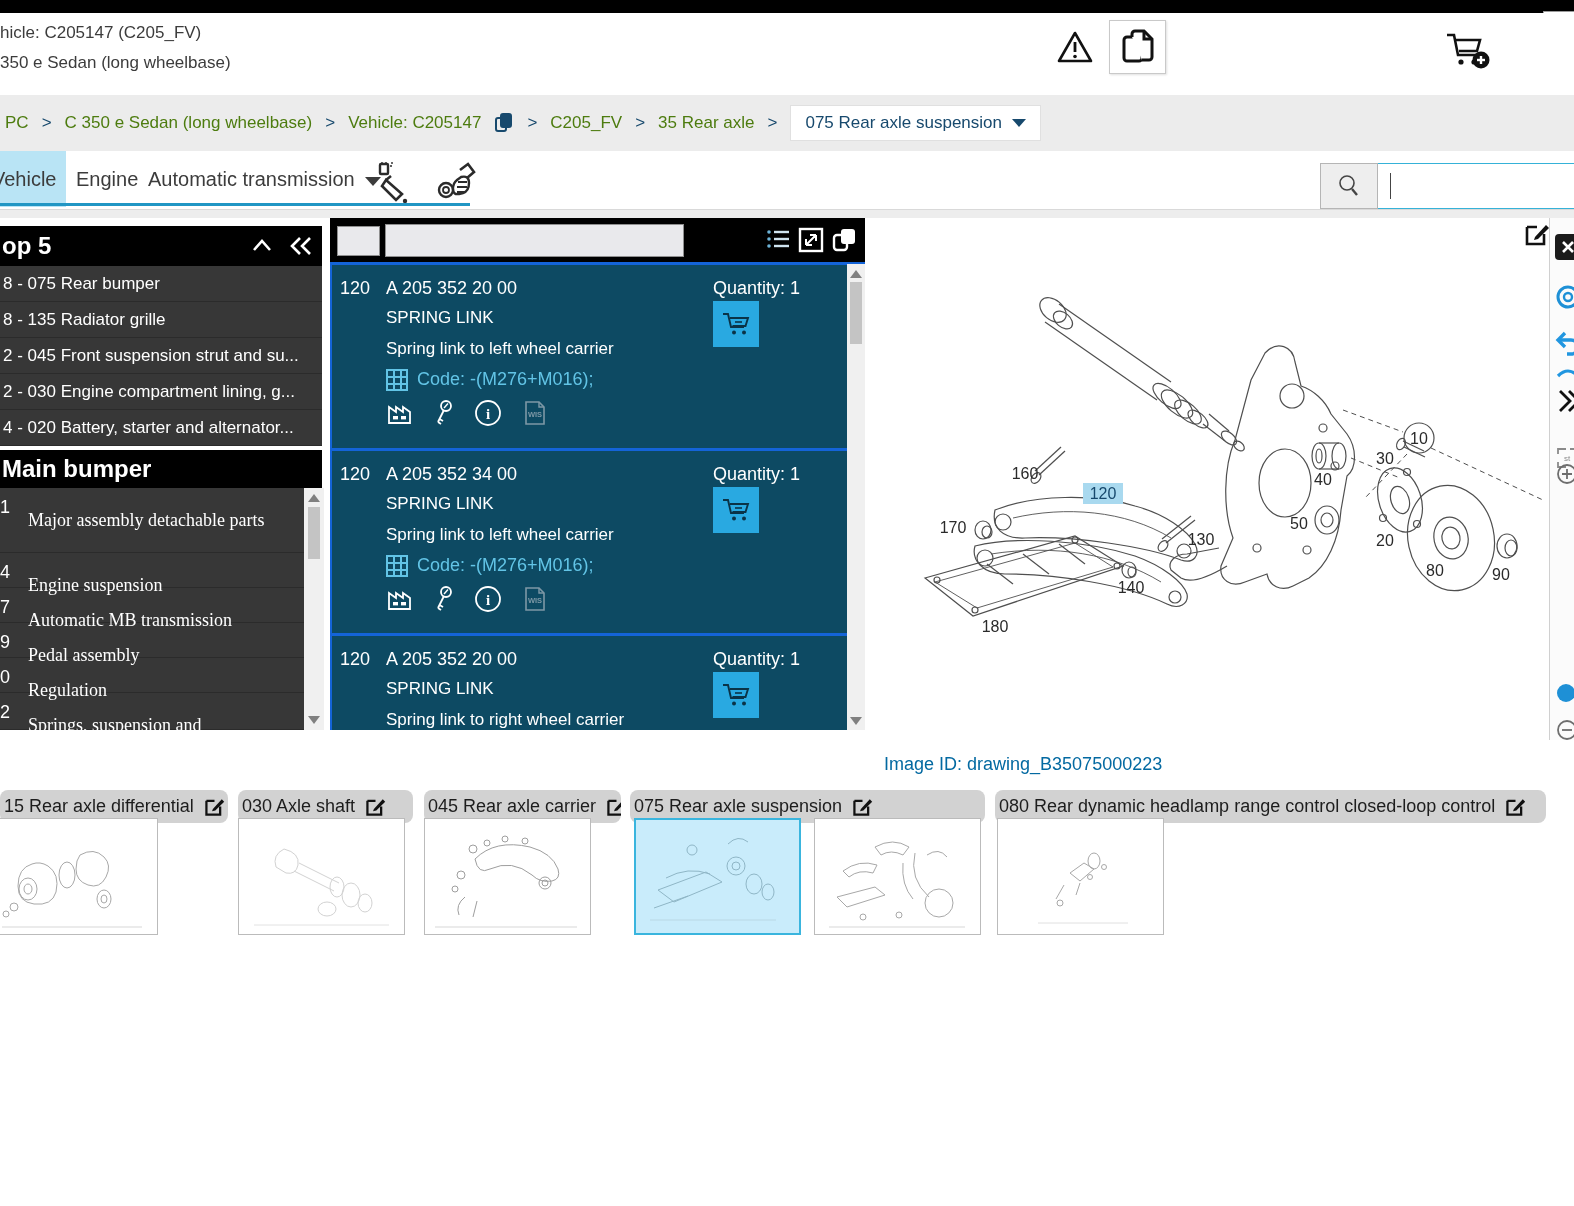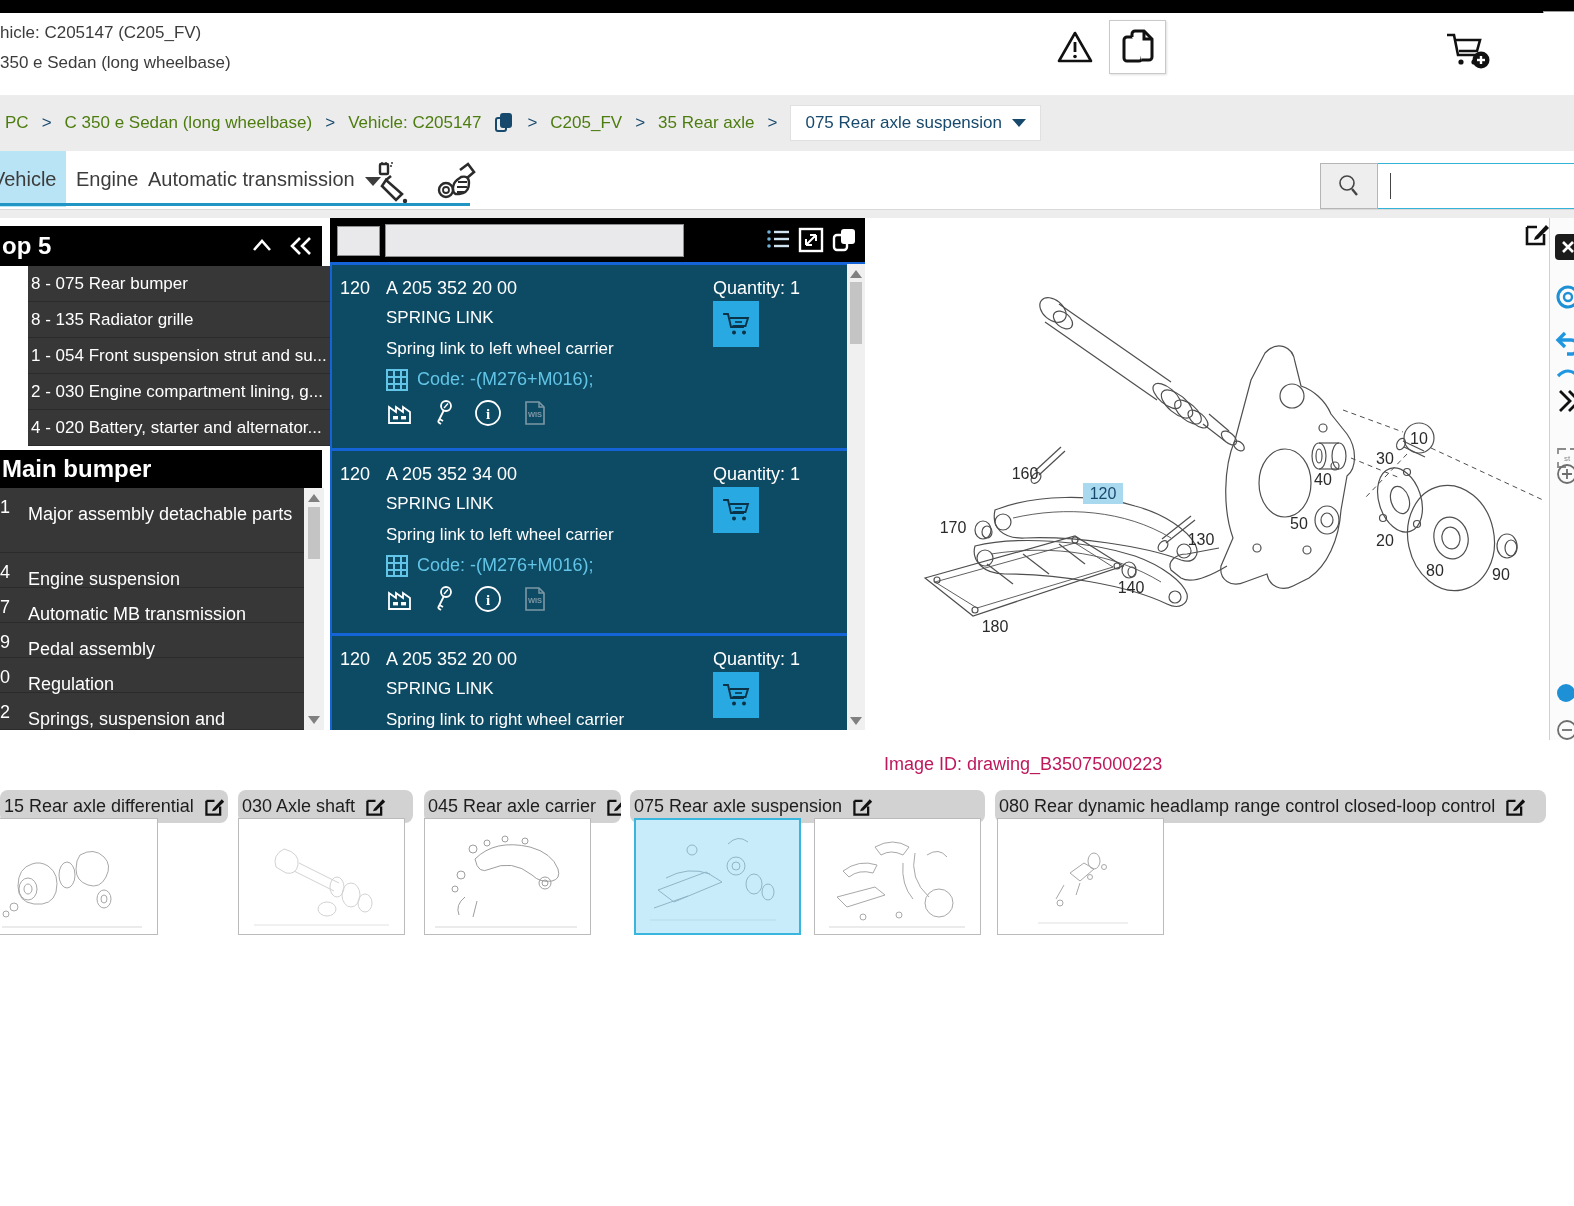--- a/index.html
+++ b/index.html
@@ -47,27 +47,27 @@
   .part-search{left:1320px;top:12px;width:260px;height:46px;display:flex;box-sizing:border-box;}
   .part-search .mag{width:58px;background:#eeeeee;border:1px solid #b5b5b5;display:flex;align-items:center;justify-content:center;box-sizing:border-box;}
   .part-search .field{flex:1;background:#fff;border:1px solid #35b2d8;border-left:none;position:relative;}
   .caret-line{position:absolute;left:12px;top:9px;width:1px;height:26px;background:#444;}
   .below-tabs{left:0;top:210px;width:1574px;height:8px;background:#ededed;}
   
   .sb-head{background:#000;color:#fff;font-weight:bold;display:flex;align-items:center;}
   .sb-top5-head{left:0;top:226px;width:322px;height:40px;font-size:24px;padding-left:2px;box-sizing:border-box;}
   .sb-head-icons{position:absolute;right:8px;top:9px;display:flex;gap:14px;}
   .sb-row{background:#373737;color:#fff;font-size:17px;display:flex;align-items:center;border-bottom:1px solid #2b2b2b;box-sizing:border-box;padding-left:3px;white-space:nowrap;overflow:hidden;}
-  .sb-top5-rows{left:0;top:266px;width:322px;margin-left:28px;}
+  .sb-top5-rows{left:0;top:266px;width:322px;}
   .sb-top5-rows .sb-row{height:36px;}
   .sb-groups-head{left:0;top:450px;width:322px;height:38px;font-size:24px;padding-left:2px;box-sizing:border-box;}
   .sb-groups{left:0;top:488px;width:304px;}
   .g-row{background:#373737;color:#fff;font-size:18px;border-bottom:1px solid #2b2b2b;box-sizing:border-box;display:flex;}
   .g-num{width:28px;flex:none;padding-top:9px;}
-  .g-label{padding-top:16px;}
+  .g-label{padding-top:22px;font-family:Liberation Serif, serif;}
   .sb-scroll{left:304px;top:488px;width:20px;height:242px;background:#f0f0f0;}
   .tri-up{width:0;height:0;border-left:6px solid transparent;border-right:6px solid transparent;border-bottom:8px solid #808080;margin:6px auto 0;}
   .tri-down{width:0;height:0;border-left:6px solid transparent;border-right:6px solid transparent;border-top:8px solid #808080;margin:0 auto;}
   .sb-thumb{width:12px;height:52px;background:#c4c4c4;margin:5px auto 0;}
   
   .mid-head{left:330px;top:218px;width:535px;height:44px;background:#000;}
   .mid-box-s{position:absolute;left:7px;top:8px;width:43px;height:30px;background:#e9e9ec;border:1px solid #8f8f8f;box-sizing:border-box;}
   .mid-box-l{position:absolute;left:55px;top:6px;width:299px;height:33px;background:#e9e9ec;border:1px solid #8f8f8f;box-sizing:border-box;}
   .mid-head-icons{position:absolute;right:6px;top:9px;display:flex;gap:7px;}
   .parts-panel{left:330px;top:262px;width:535px;height:468px;background:#0d4a63;border-top:3px solid #1464d8;border-left:2px solid #1464d8;box-sizing:border-box;overflow:hidden;}
@@ -81,21 +81,21 @@
   .e-icons{position:absolute;left:54px;top:134px;display:flex;gap:20px;align-items:center;}
   .cart-btn{position:absolute;left:381px;top:36px;width:46px;height:46px;background:#29a9e1;display:flex;align-items:center;justify-content:center;}
   .e-sep{position:absolute;left:0;width:515px;height:3px;background:#1464d8;}
   .mid-scroll{left:847px;top:264px;width:18px;height:466px;background:#f0f0f0;}
   .mid-thumb{width:12px;height:62px;background:#c4c4c4;margin:4px auto 0;}
   
   .draw-panel{left:865px;top:218px;width:709px;height:522px;background:#fff;}
   .edit-top{left:1524px;top:221px;}
   .right-rail{left:1549px;top:218px;width:25px;height:522px;border-left:1px solid #d0d0d0;background:#fbfbfb;}
   .rail-item{position:absolute;left:5px;}
-  .image-id{left:884px;top:754px;font-size:18px;color:#be185d;}
+  .image-id{left:884px;top:754px;font-size:18px;color:#0369a1;}
   
   .thumb-head{top:790px;height:33px;background:#d2d2d2;color:#1d1d1d;font-size:18px;display:flex;align-items:center;gap:10px;padding-left:4px;box-sizing:border-box;white-space:nowrap;overflow:hidden;border-radius:8px;}
   .thumb{top:818px;width:167px;height:117px;background:#fff;border:1px solid #bbbbbb;box-sizing:border-box;}
   .thumb.sel{background:#c9ecfb;border:2px solid #3ab5de;}
 </style>
 </head>
 <body>
 
 <div class="abs topbar"></div>
 <div class="abs lang-box">
@@ -284,21 +284,21 @@
   </span>
 </div>
 <div class="abs sb-top5-rows">
   <div class="sb-row">
       <span>8 - 075 Rear bumper</span>
     </div>
   <div class="sb-row">
       <span>8 - 135 Radiator grille</span>
     </div>
   <div class="sb-row">
-      <span>1 - 054 Front suspension strut and su...</span>
+      <span>2 - 045 Front suspension strut and su...</span>
     </div>
   <div class="sb-row">
       <span>2 - 030 Engine compartment lining, g...</span>
     </div>
   <div class="sb-row">
       <span>4 - 020 Battery, starter and alternator...</span>
     </div>
 </div>
 
 <div class="abs sb-head sb-groups-head">

